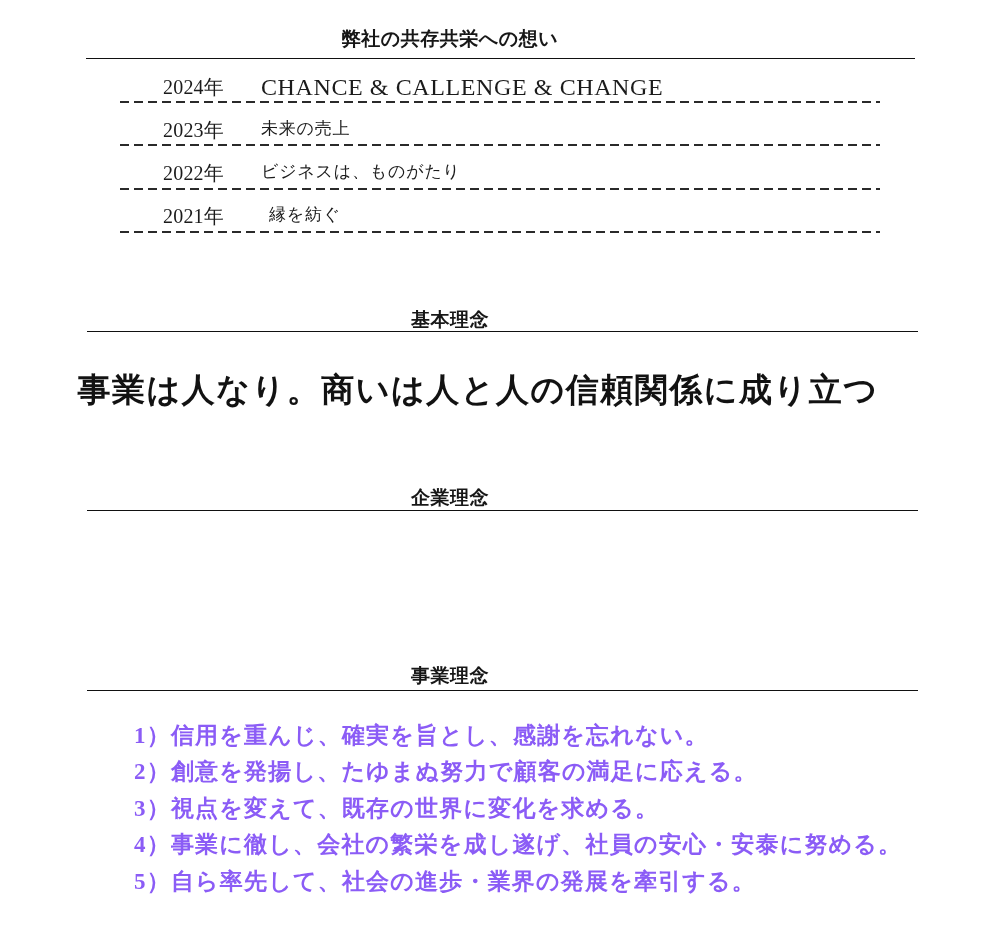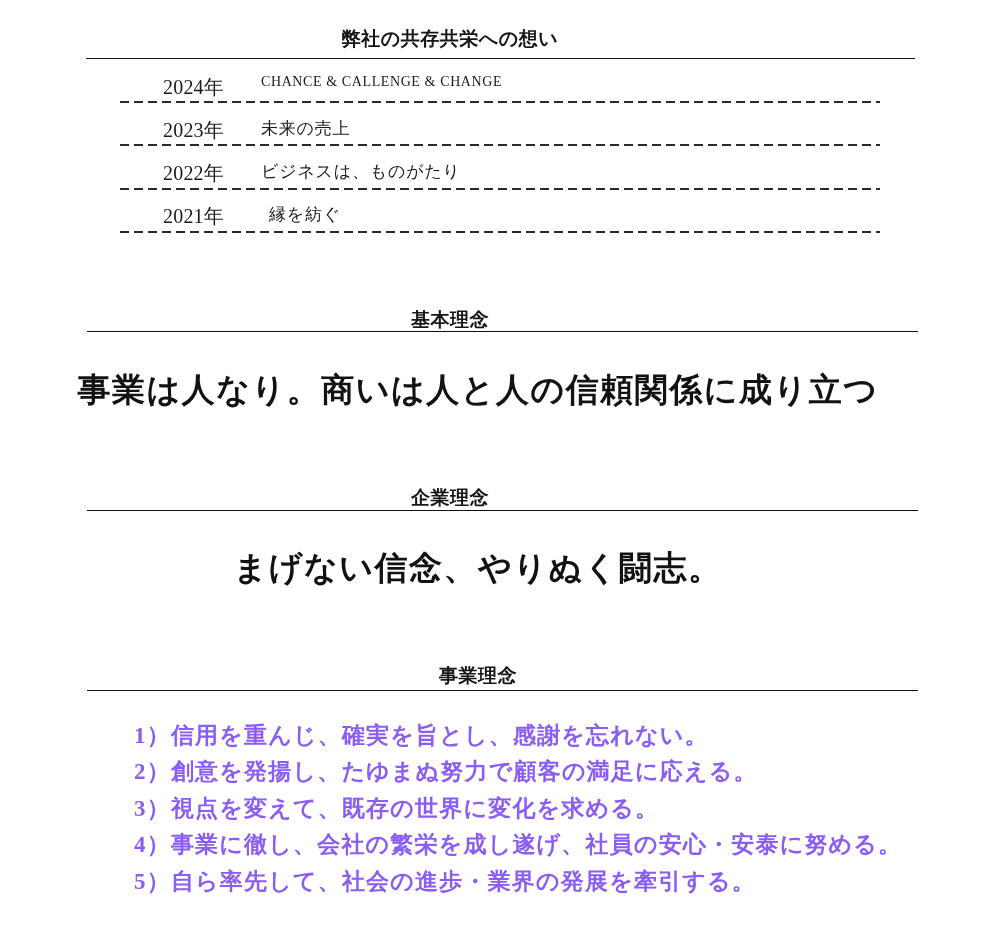--- a/index.html
+++ b/index.html
@@ -81,21 +81,21 @@
     font-size: 17px;
     color: #1b1b1b;
     white-space: nowrap;
     letter-spacing: 0.8px;
   }
   .tl-text.indent {
     left: 269px;
   }
   .tl-text.latin {
     letter-spacing: 0.6px;
-    font-size: 14px;
+    font-size: 24px;
   }
 
   
   .statement {
     position: absolute;
     left: 0;
     width: 956px;
     text-align: center;
     font-weight: bold;
     font-size: 33px;
@@ -167,23 +167,22 @@
   <div class="heading" style="top:307px;">基本理念</div>
 
   <div class="rule-solid" style="left:87px; top:331px; width:831px;"></div>
 
   <div class="statement" style="top:368px;">事業は人なり。商いは人と人の信頼関係に成り立つ</div>
 
   <div class="heading" style="top:485px;">企業理念</div>
 
   <div class="rule-solid" style="left:87px; top:510px; width:831px;"></div>
 
-  <div class="statement" style="top:546px;">まげない信念、やりぬく闘志。</div>
-
-  <div class="heading" style="top:663px;padding-left:28px;">事業理念</div>
+
+  <div class="heading" style="top:663px;">事業理念</div>
 
   <div class="rule-solid" style="left:87px; top:690px; width:831px;"></div>
 
   <div class="philosophy-list">
 
     <div class="pl-item" style="top:720px;">
       <span class="pl-num">1）</span><span class="pl-text">信用を重んじ、確実を旨とし、感謝を忘れない。</span>
     </div>
 
     <div class="pl-item" style="top:756px;">

